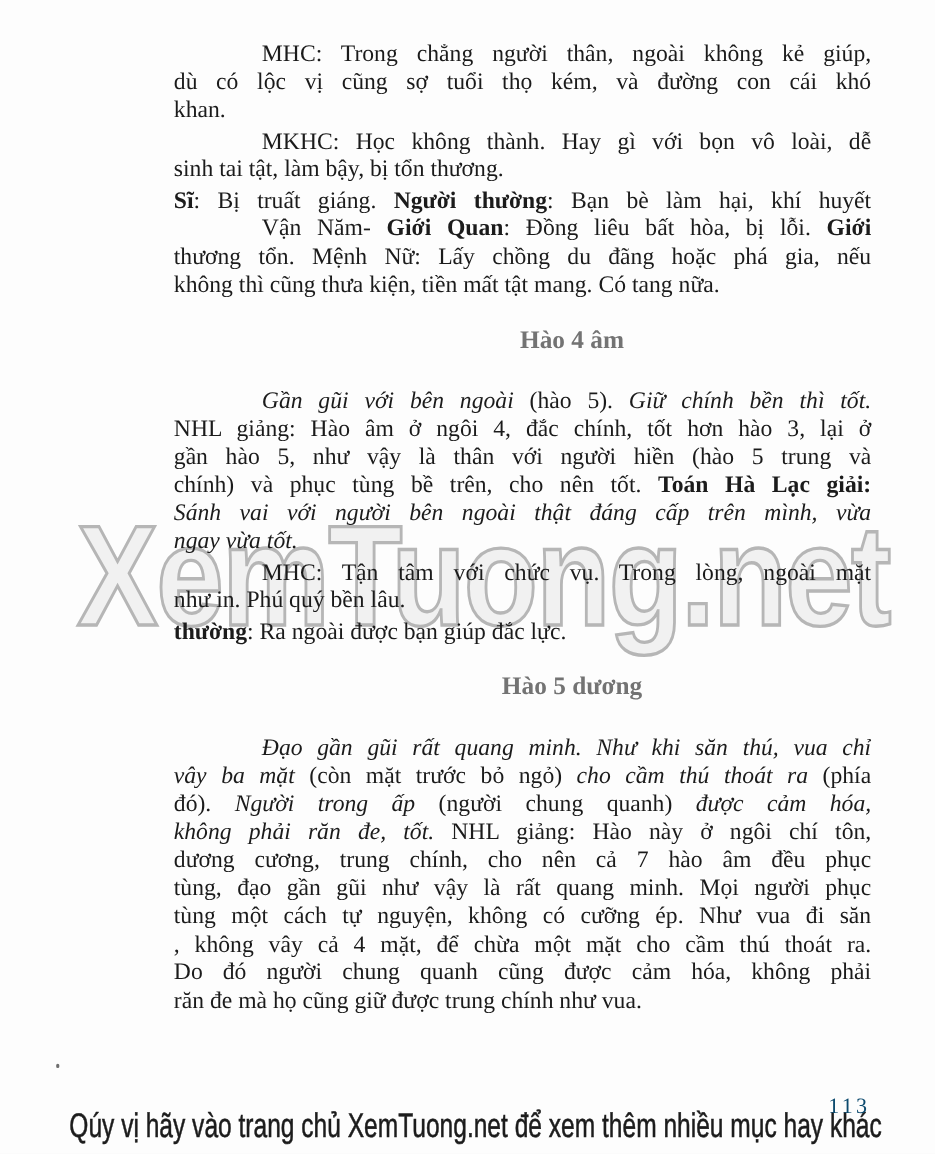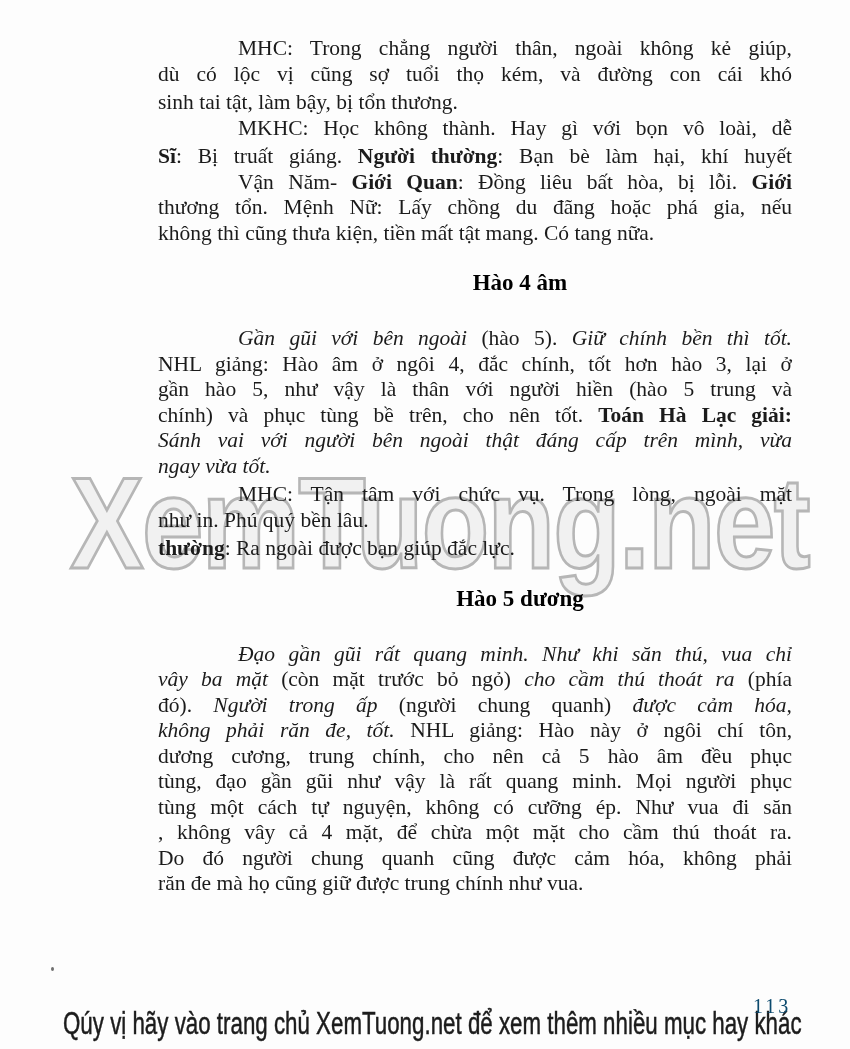--- a/index.html
+++ b/index.html
@@ -16,21 +16,21 @@
   .para { margin:3px; }
   .line { text-align:justify; text-align-last:justify; }
   .line.last { text-align-last:left; }
   .line.indent { text-indent:80px; }
   .r { font-style:normal; font-weight:normal; }
   .i { font-style:italic; }
   .b { font-weight:bold; }
   .heading {
     font-weight:bold; font-size:23px; text-align:center;
     transform:translateX(45px); margin:24px 0 30px 0; line-height:26px;
-    color:#000000;
+    color:#737373;
   }
   
   .watermark {
     position:absolute; left:70px; top:448px; z-index:1;
     font-family:"Liberation Sans", sans-serif; font-weight:bold;
     font-size:130px; letter-spacing:-2px; white-space:nowrap;
     color:#f1f1f1; -webkit-text-stroke:3px #b6b6b6;
     text-shadow:0 0 1px #c9c9c9;
     transform:scaleX(0.85); transform-origin:left top;
     user-select:none;
@@ -56,24 +56,25 @@
 </head>
 <body>
 
 <div class="page">
   <div class="watermark">XemTuong.net</div>
 
   <div class="text-column">
       <div class="para">
         <div class="line indent"><span class="r">MHC: Trong chẳng người thân, ngoài không kẻ giúp,</span></div>
         <div class="line"><span class="r">dù có lộc vị cũng sợ tuổi thọ kém, và đường con cái khó</span></div>
+        <div class="line last"><span class="r">khan.</span></div>
       </div>
       <div class="para">
+        <div class="line indent"><span class="r">MKHC: Học không thành. Hay gì với bọn vô loài, dễ</span></div>
         <div class="line last"><span class="r">sinh tai tật, làm bậy, bị tổn thương.</span></div>
-        <div class="line indent"><span class="r">MKHC: Học không thành. Hay gì với bọn vô loài, dễ</span></div>
       </div>
       <div class="para">
         <div class="line"><span class="b">Sĩ</span><span class="r">: Bị truất giáng. </span><span class="b">Người thường</span><span class="r">: Bạn bè làm hại, khí huyết</span></div>
         <div class="line indent"><span class="r">Vận Năm- </span><span class="b">Giới Quan</span><span class="r">: Đồng liêu bất hòa, bị lỗi. </span><span class="b">Giới</span></div>
         <div class="line"><span class="r">thương tổn. Mệnh Nữ: Lấy chồng du đãng hoặc phá gia, nếu</span></div>
         <div class="line last"><span class="r">không thì cũng thưa kiện, tiền mất tật mang. Có tang nữa.</span></div>
       </div>
       <div class="heading">Hào 4 âm</div>
       <div class="para">
         <div class="line indent"><span class="i">Gần gũi với bên ngoài </span><span class="r">(hào 5). </span><span class="i">Giữ chính bền thì tốt.</span></div>
@@ -89,21 +90,21 @@
       </div>
       <div class="para">
         <div class="line last"><span class="b">thường</span><span class="r">: Ra ngoài được bạn giúp đắc lực.</span></div>
       </div>
       <div class="heading">Hào 5 dương</div>
       <div class="para">
         <div class="line indent"><span class="i">Đạo gần gũi rất quang minh. Như khi săn thú, vua chỉ</span></div>
         <div class="line"><span class="i">vây ba mặt </span><span class="r">(còn mặt trước bỏ ngỏ) </span><span class="i">cho cầm thú thoát ra </span><span class="r">(phía</span></div>
         <div class="line"><span class="r">đó). </span><span class="i">Người trong ấp </span><span class="r">(người chung quanh) </span><span class="i">được cảm hóa,</span></div>
         <div class="line"><span class="i">không phải răn đe, tốt. </span><span class="r">NHL giảng: Hào này ở ngôi chí tôn,</span></div>
-        <div class="line"><span class="r">dương cương, trung chính, cho nên cả 5 hào âm đều phục</span></div>
+        <div class="line"><span class="r">dương cương, trung chính, cho nên cả 7 hào âm đều phục</span></div>
         <div class="line"><span class="r">tùng, đạo gần gũi như vậy là rất quang minh. Mọi người phục</span></div>
         <div class="line"><span class="r">tùng một cách tự nguyện, không có cưỡng ép. Như vua đi săn</span></div>
         <div class="line"><span class="r">, không vây cả 4 mặt, để chừa một mặt cho cầm thú thoát ra.</span></div>
         <div class="line"><span class="r">Do đó người chung quanh cũng được cảm hóa, không phải</span></div>
         <div class="line last"><span class="r">răn đe mà họ cũng giữ được trung chính như vua.</span></div>
       </div>
     </div>
 
   <div class="speck"></div>
 

